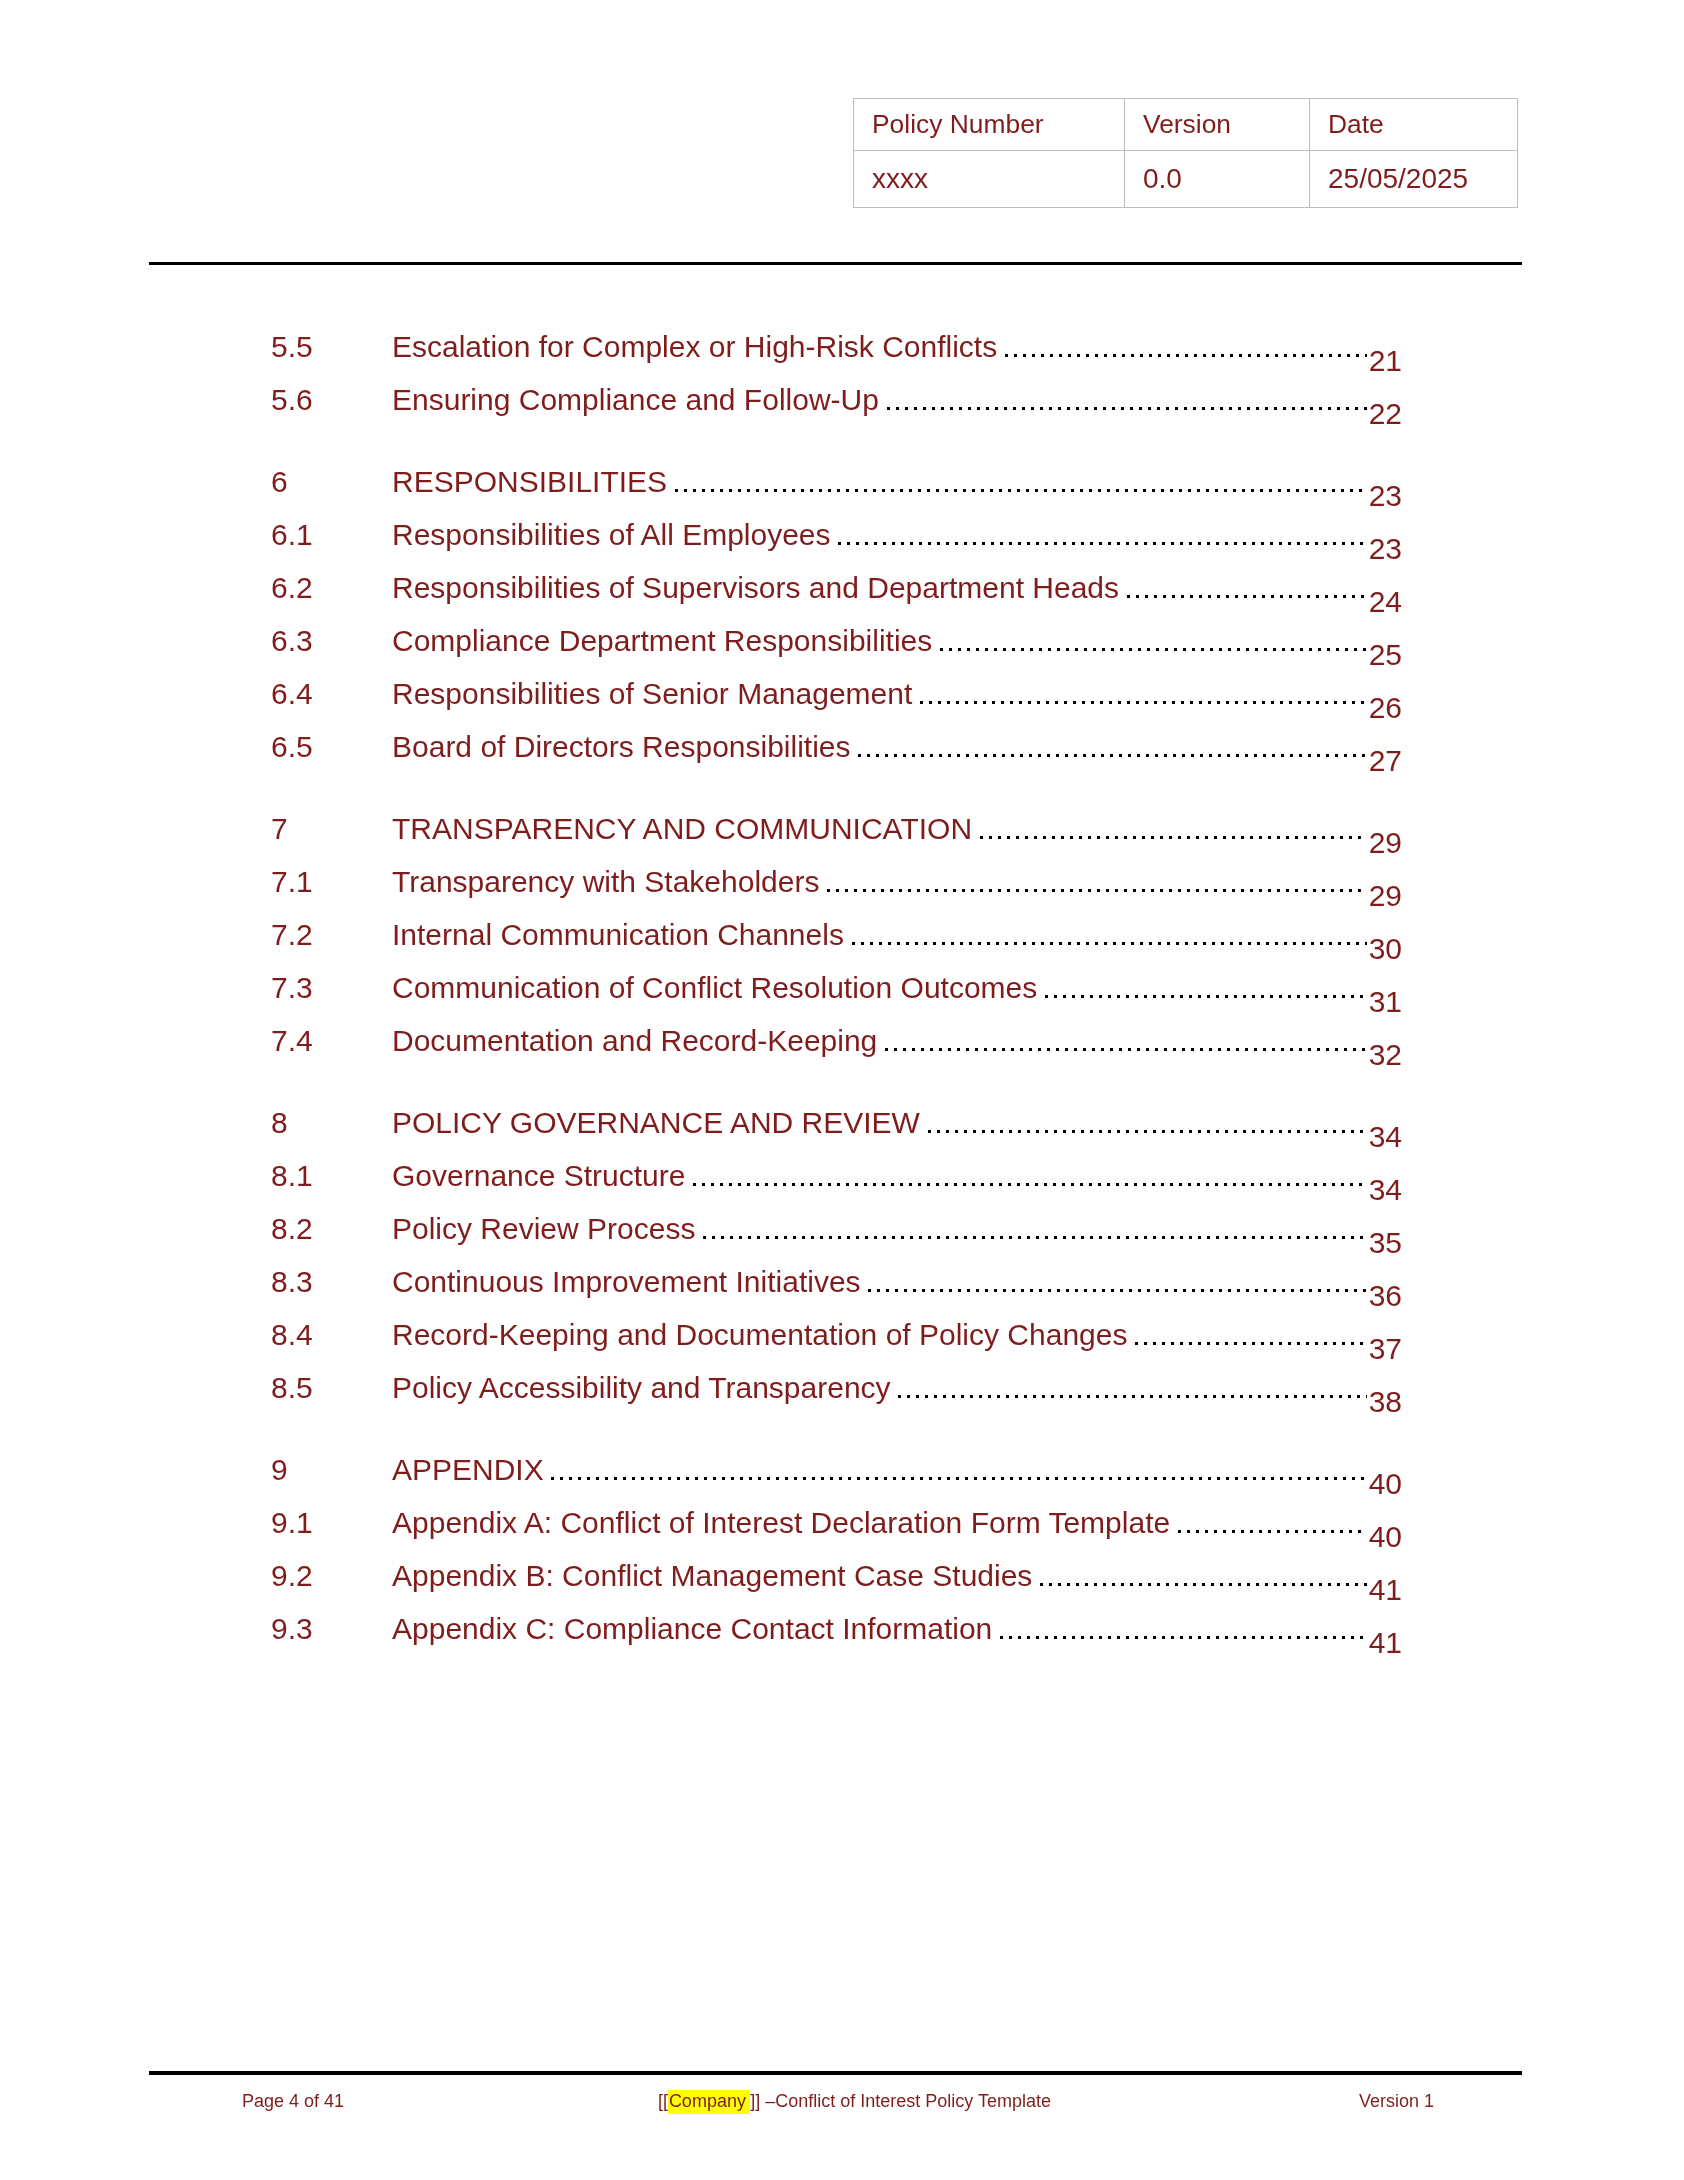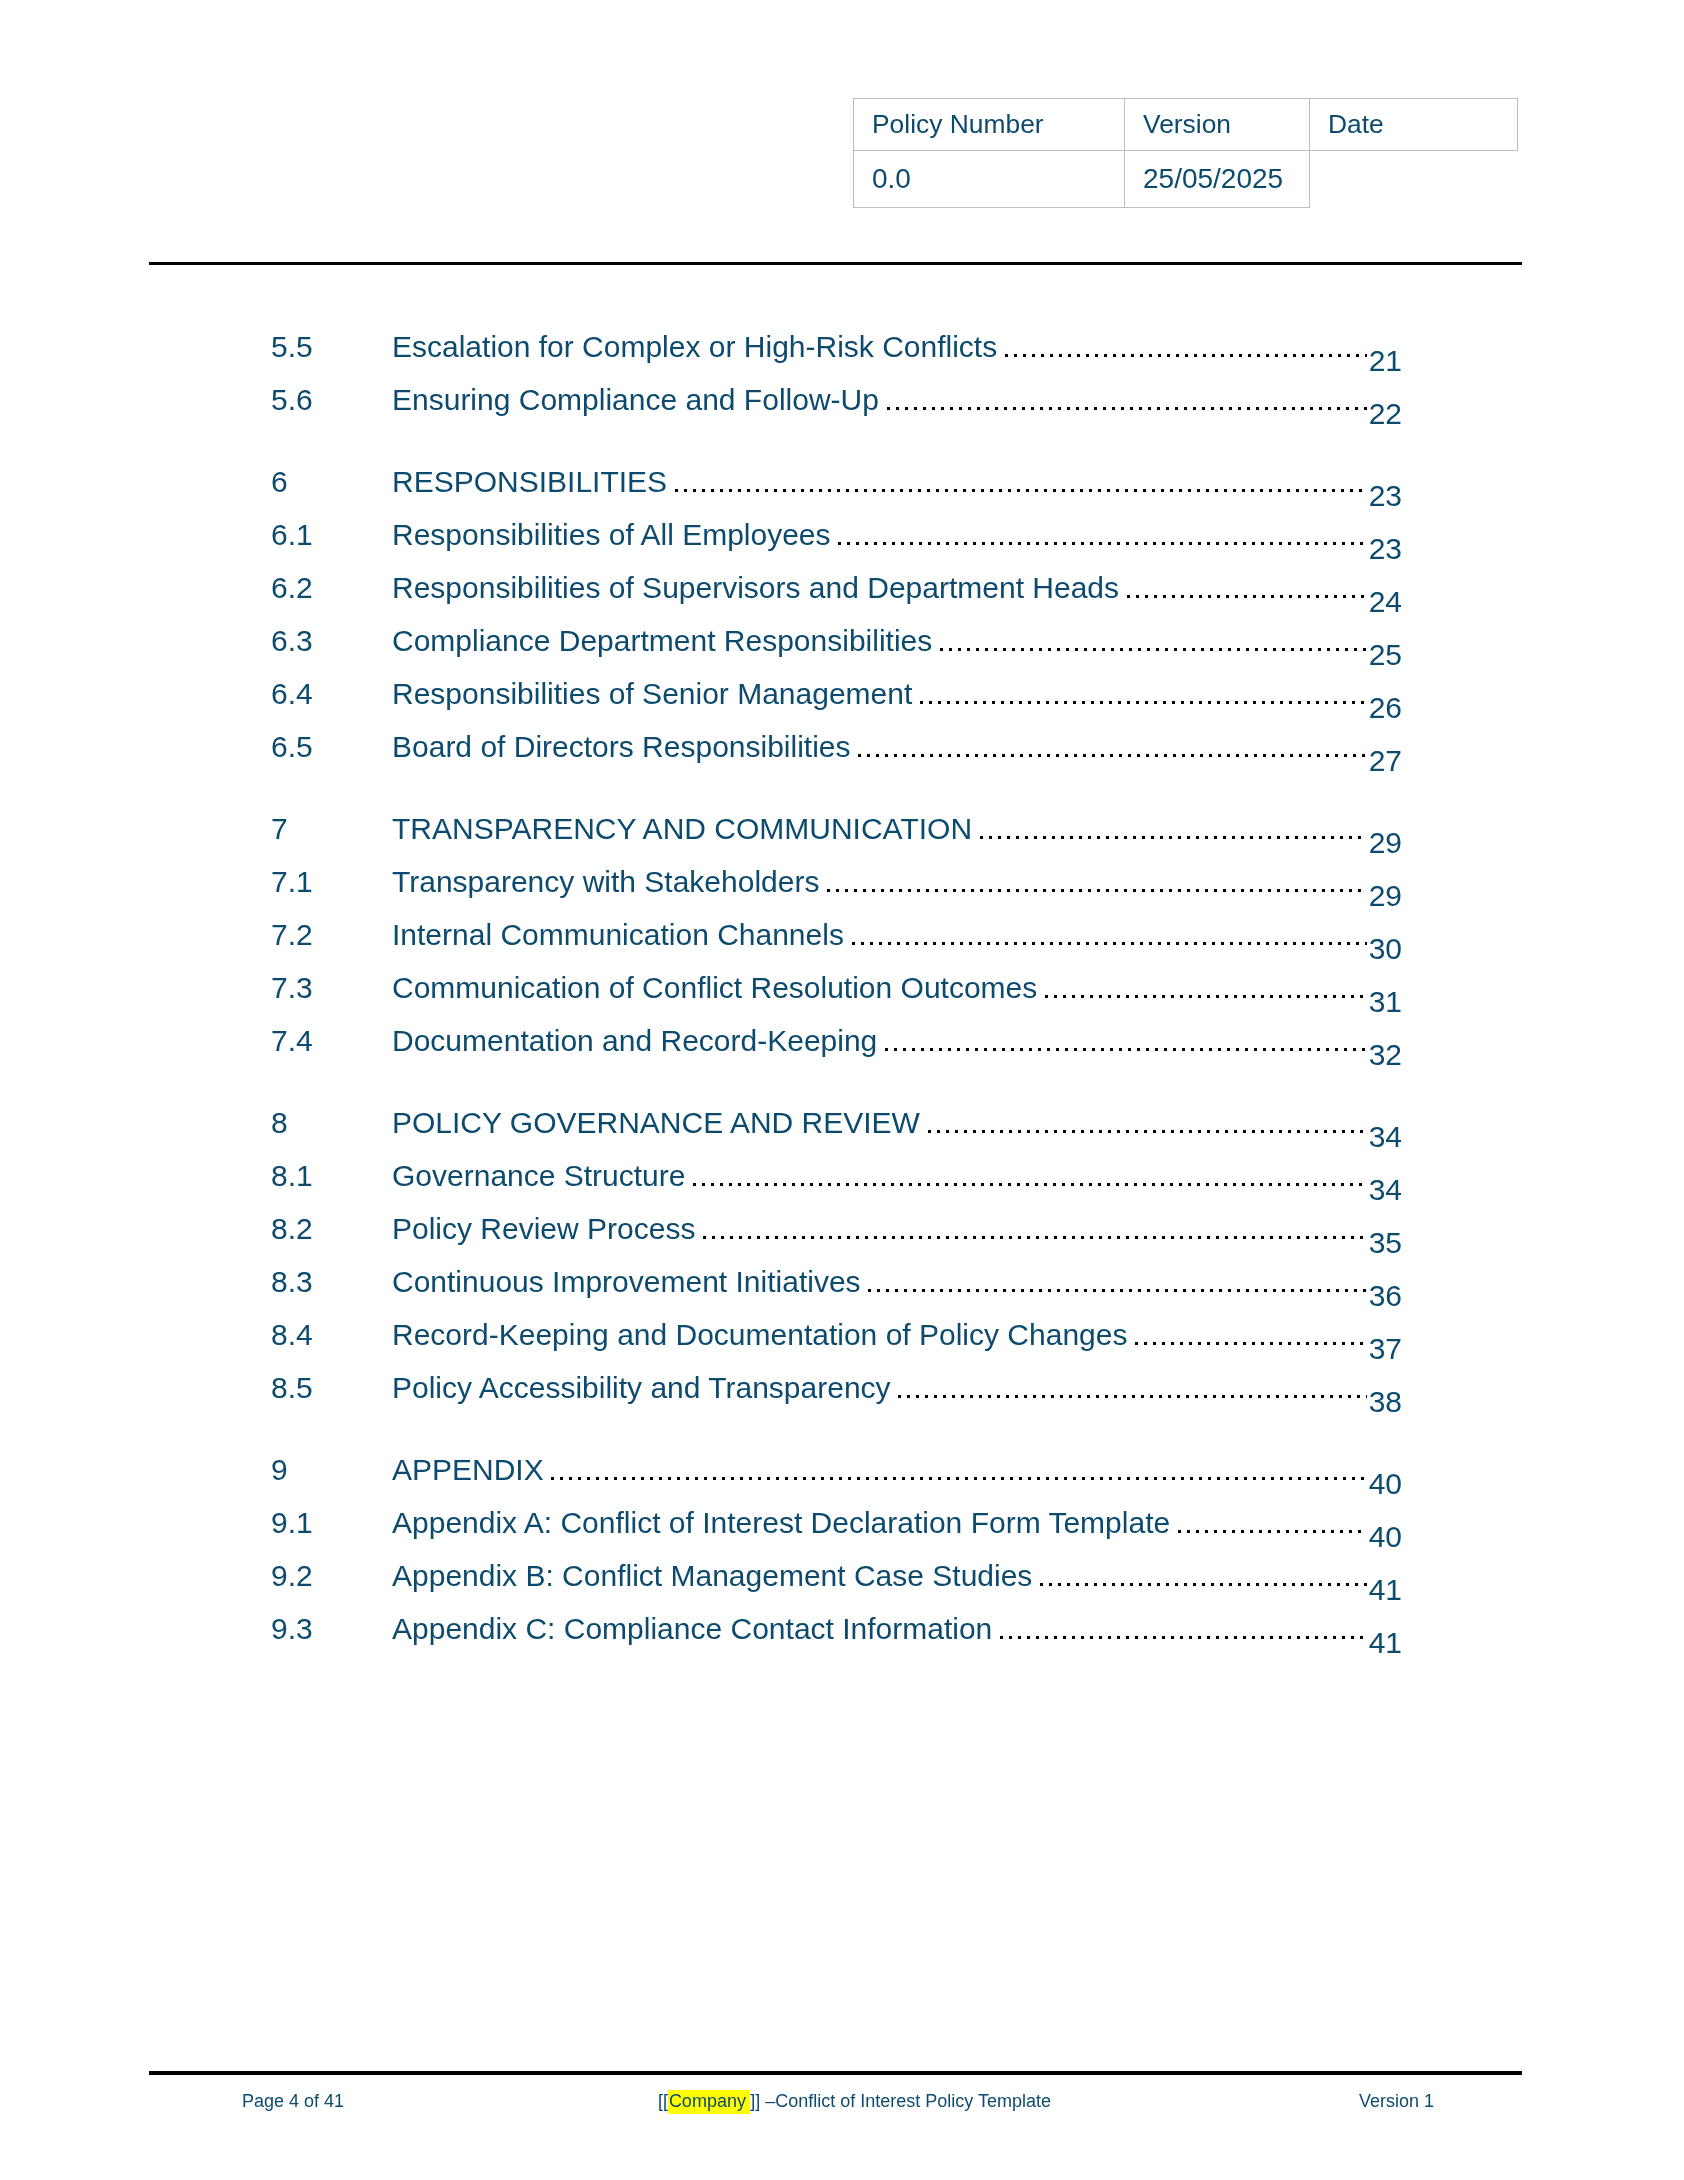--- a/index.html
+++ b/index.html
@@ -6,21 +6,21 @@
     --highlight:#ffff00;
     --table-border:#bdbdbd;
     --rule:#000000;
   }
   html,body{margin:0;padding:0;background:#ffffff;}
   .page{
     position:relative;
     width:1685px;
     height:2181px;
     background:#ffffff;
-    color:#0c4a6e;
+    color:#7f1d1d;
     font-family:"Liberation Sans", sans-serif;
     overflow:hidden;
   }
 
   
   .header-table{
     position:absolute; left:853px; top:98px;
     display:grid;
     grid-template-columns:271px 185px 208px;
     grid-template-rows:52px 57px;
@@ -90,20 +90,21 @@
 </style>
 </head>
 <body>
 
 <div class="page">
 
   <div class="header-table">
     <div class="ht-cell ht-label">Policy Number</div>
     <div class="ht-cell ht-label">Version</div>
     <div class="ht-cell ht-label">Date</div>
+    <div class="ht-cell ht-value">xxxx</div>
     <div class="ht-cell ht-value">0.0</div>
     <div class="ht-cell ht-value">25/05/2025</div>
   </div>
 
   <div class="top-rule"></div>
 
   <div class="toc">
       <div class="toc-row">
       <span class="toc-num">5.5</span>
       <span class="toc-title">Escalation for Complex or High-Risk Conflicts</span>

